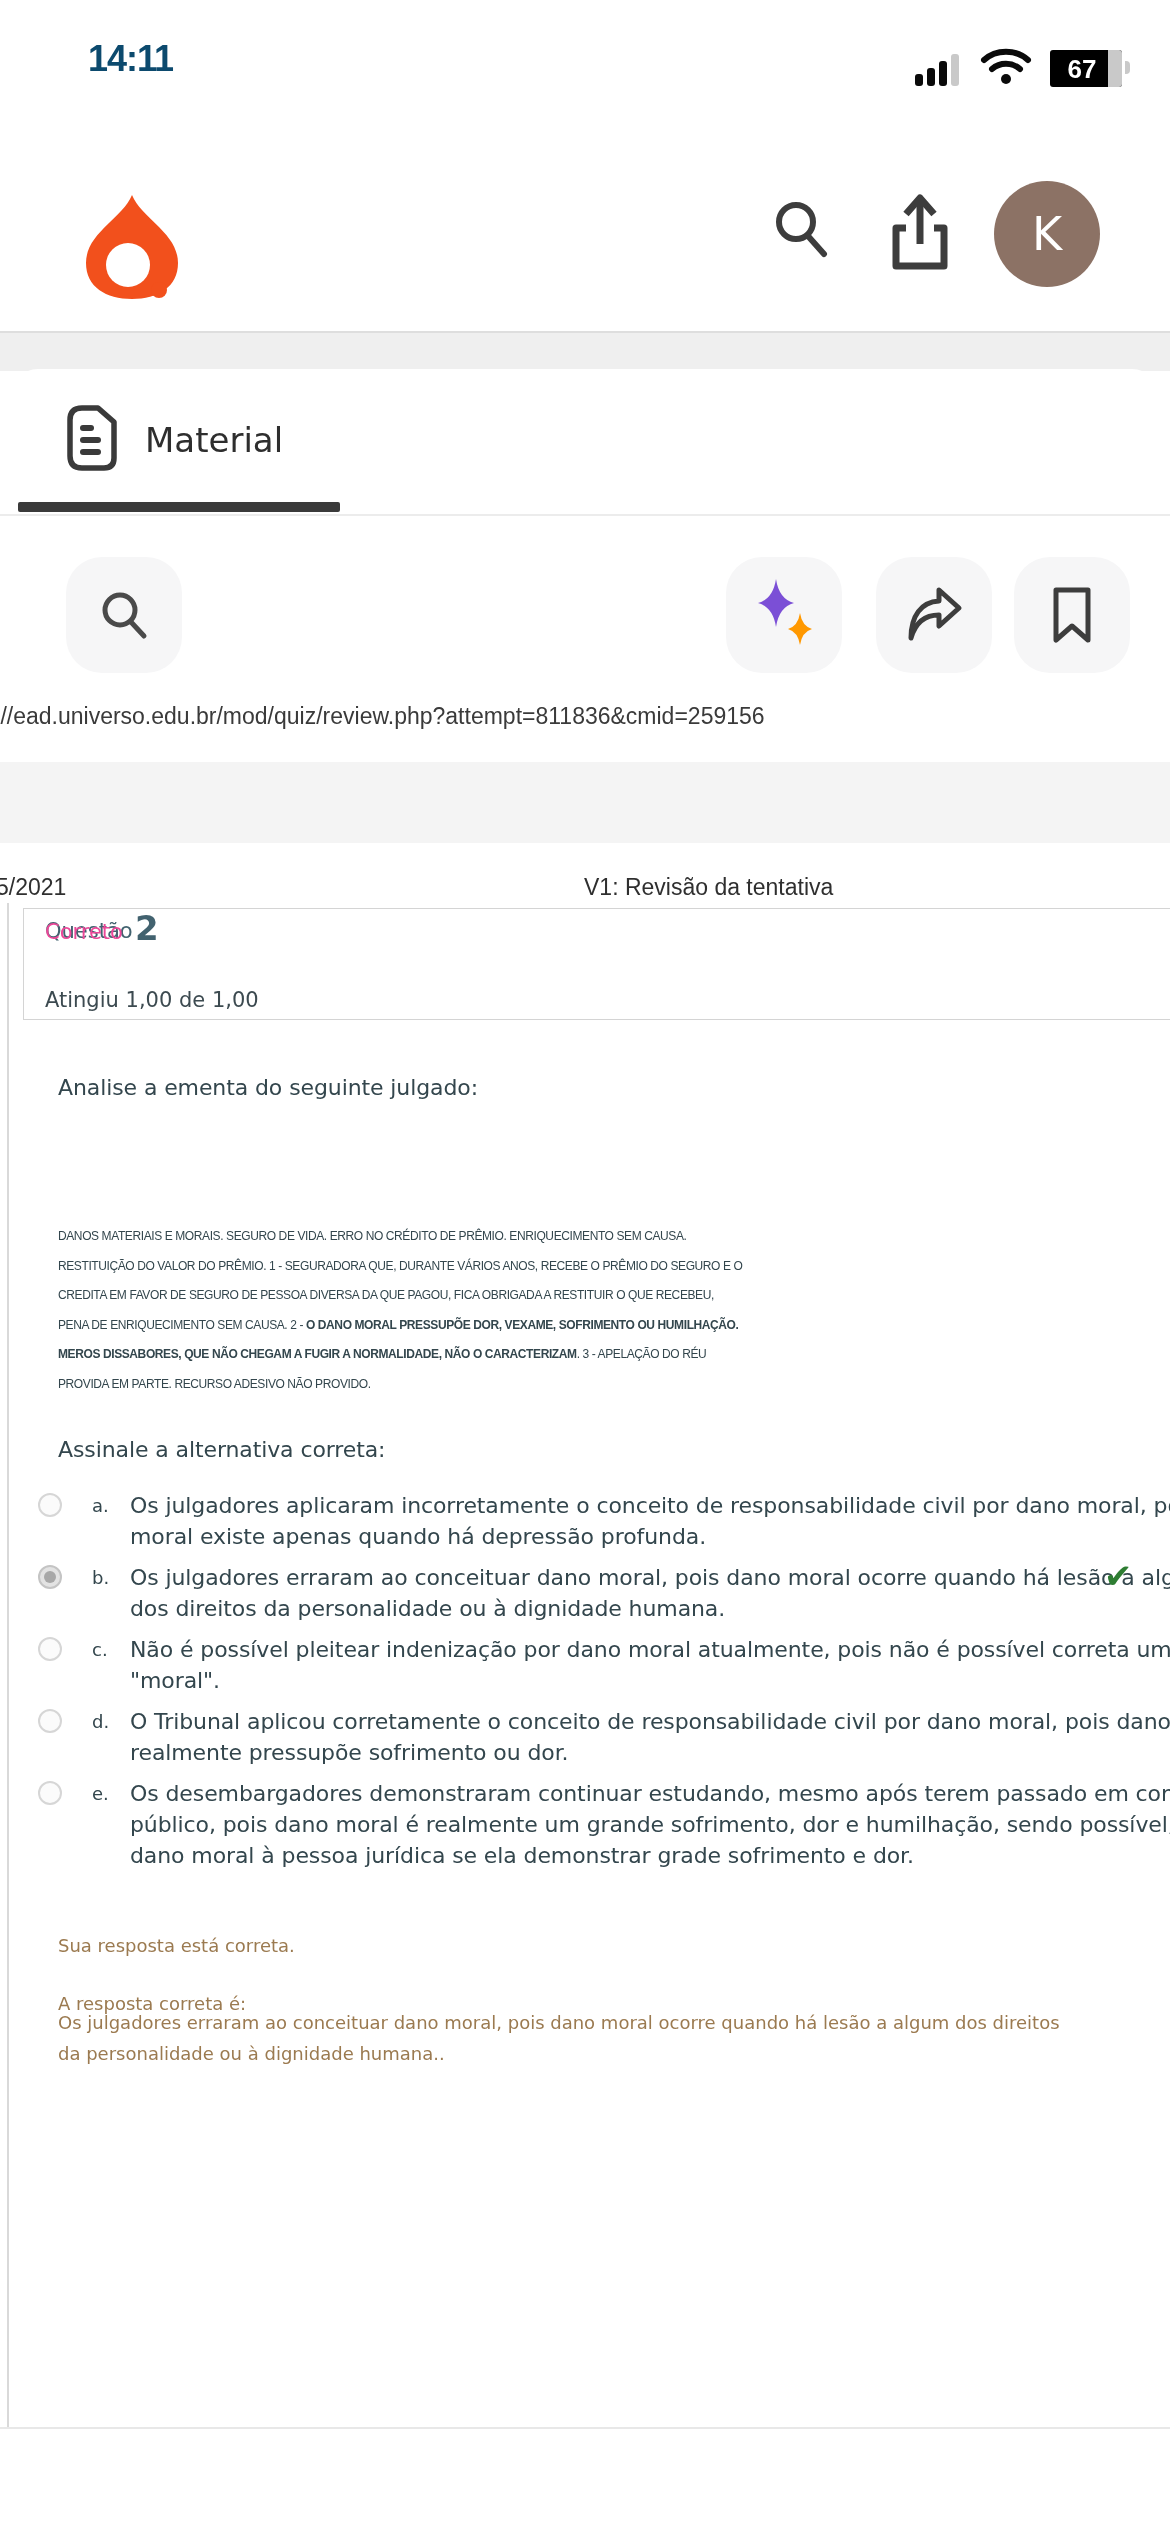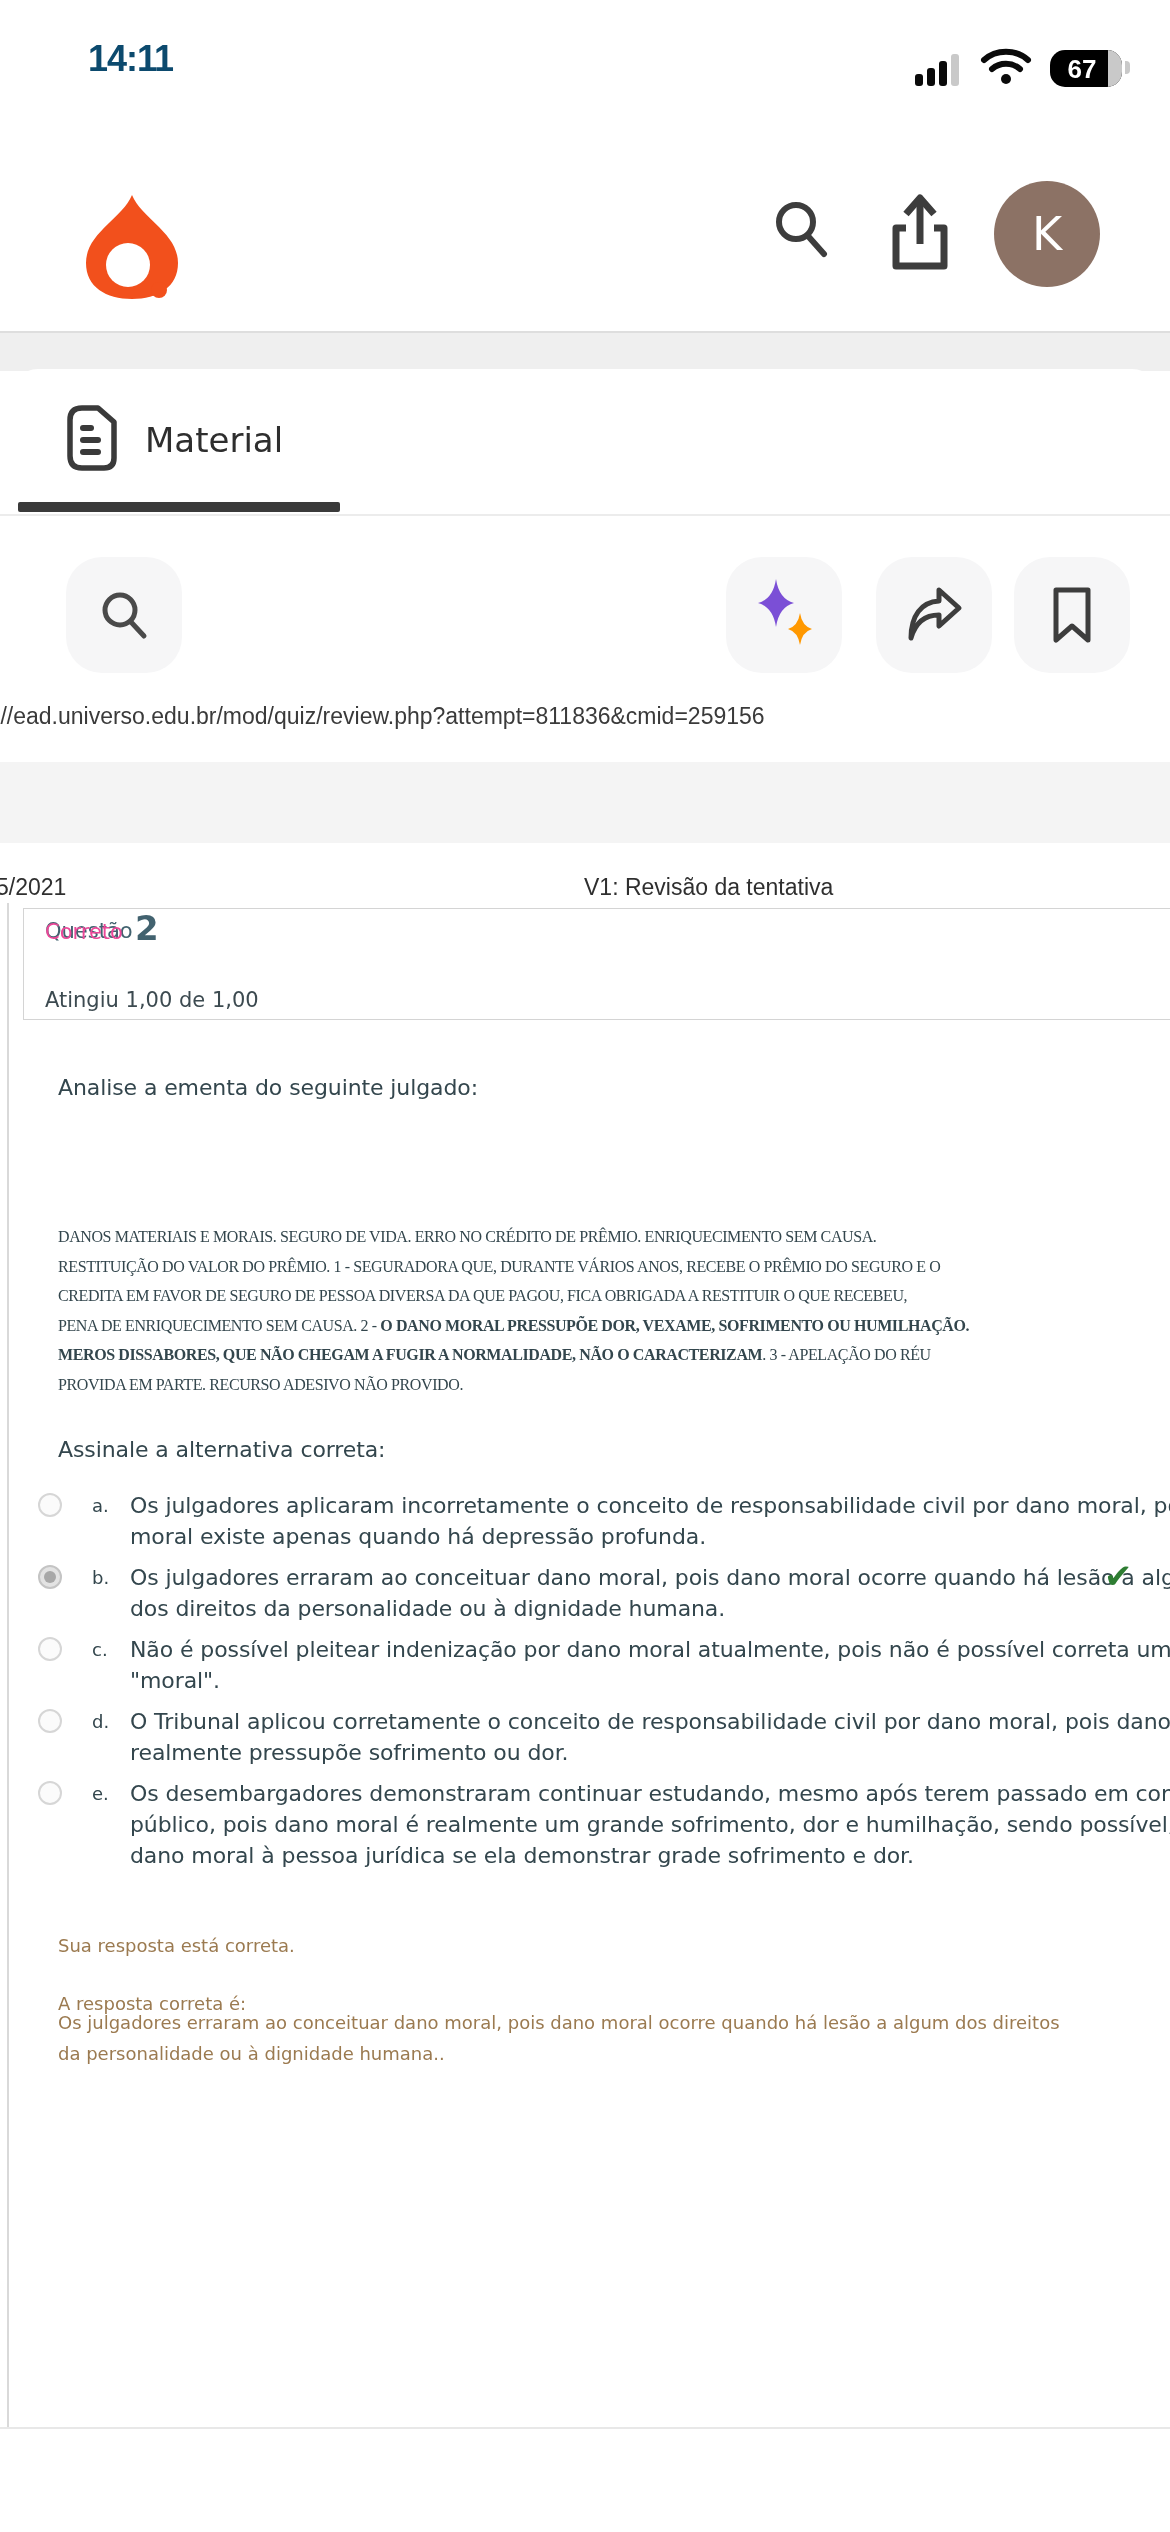--- a/index.html
+++ b/index.html
@@ -4,21 +4,21 @@
 <style>
   html,body{margin:0;padding:0;background:#fff;}
   #screen{position:relative;width:1170px;height:2532px;background:#fff;overflow:hidden;
           font-family:"DejaVu Sans",sans-serif;}
   .abs{position:absolute;}
 
   
   .time{left:88px;top:38px;font-size:36px;font-weight:700;letter-spacing:-1px;color:#0c4a6e;
         font-family:"Liberation Sans",sans-serif;}
   .sigbar{position:absolute;bottom:0;border-radius:3px;background:#0a0a0a;width:8px;}
-  .battery{left:1050px;top:50px;width:72px;height:37px;border-radius:15px;background:#000;overflow:hidden;}
+  .battery{left:1050px;top:50px;width:72px;height:37px;border-radius:3px;background:#000;overflow:hidden;}
   .battery .lvl{position:absolute;right:0;top:0;bottom:0;width:14px;background:#c9c9c9;}
   .battery .pct{position:absolute;left:0;right:8px;top:1px;bottom:0;display:flex;align-items:center;justify-content:center;
         color:#fff;font-size:26px;font-weight:700;font-family:"Liberation Sans",sans-serif;}
   .batnub{left:1125px;top:61px;width:5px;height:13px;background:#c9c9c9;border-radius:0 4px 4px 0;}
 
   
   .avatar{left:994px;top:181px;width:106px;height:106px;border-radius:50%;background:#8c7265;
           display:flex;align-items:center;justify-content:center;color:#fff;font-size:46px;}
   .hdr-divider{left:0;top:331px;width:1170px;height:2px;background:#dedede;}
   .hdr-gray{left:0;top:333px;width:1170px;height:38px;background:#efefef;}
@@ -45,21 +45,21 @@
 
   .qinfo{left:23px;top:908px;width:1147px;height:112px;background:#fff;border:1px solid #d4d4d4;border-right:none;box-sizing:border-box;}
   .q-label{left:45px;top:919px;font-size:21px;color:#42626f;}
   .q-num{left:135px;top:908px;font-size:34px;font-weight:700;color:#42626f;}
   .q-status{left:45px;top:920px;font-size:21px;color:#ec4899;}
   .q-grade{left:45px;top:988px;font-size:21px;color:#3c4a50;}
 
   .content{color:#33464d;font-size:22px;line-height:31px;white-space:pre;letter-spacing:-0.1px;}
   .intro{left:58px;top:1072px;}
   .citation{left:58px;top:1148px;}
-  .ementa{left:58px;top:1222px;font-family:Liberation Serif, serif;font-size:16px;
+  .ementa{left:58px;top:1222px;font-family:Liberation Sans, sans-serif;font-size:12px;
           letter-spacing:-0.4px;line-height:29.5px;white-space:pre;color:#33464d;}
   .ementa b{font-weight:700;}
   .prompt{left:58px;top:1434px;}
 
   
   .option{position:absolute;left:0;width:1170px;}
   .option .txt{position:absolute;left:130px;top:0;}
   .option .letter{position:absolute;left:92px;top:0;font-size:18px;color:#33464d;line-height:31px;}
   .radio{position:absolute;left:38px;top:3px;width:24px;height:24px;border-radius:50%;
          border:2px solid #d6d6d6;background:#fbfbfb;box-sizing:border-box;}

